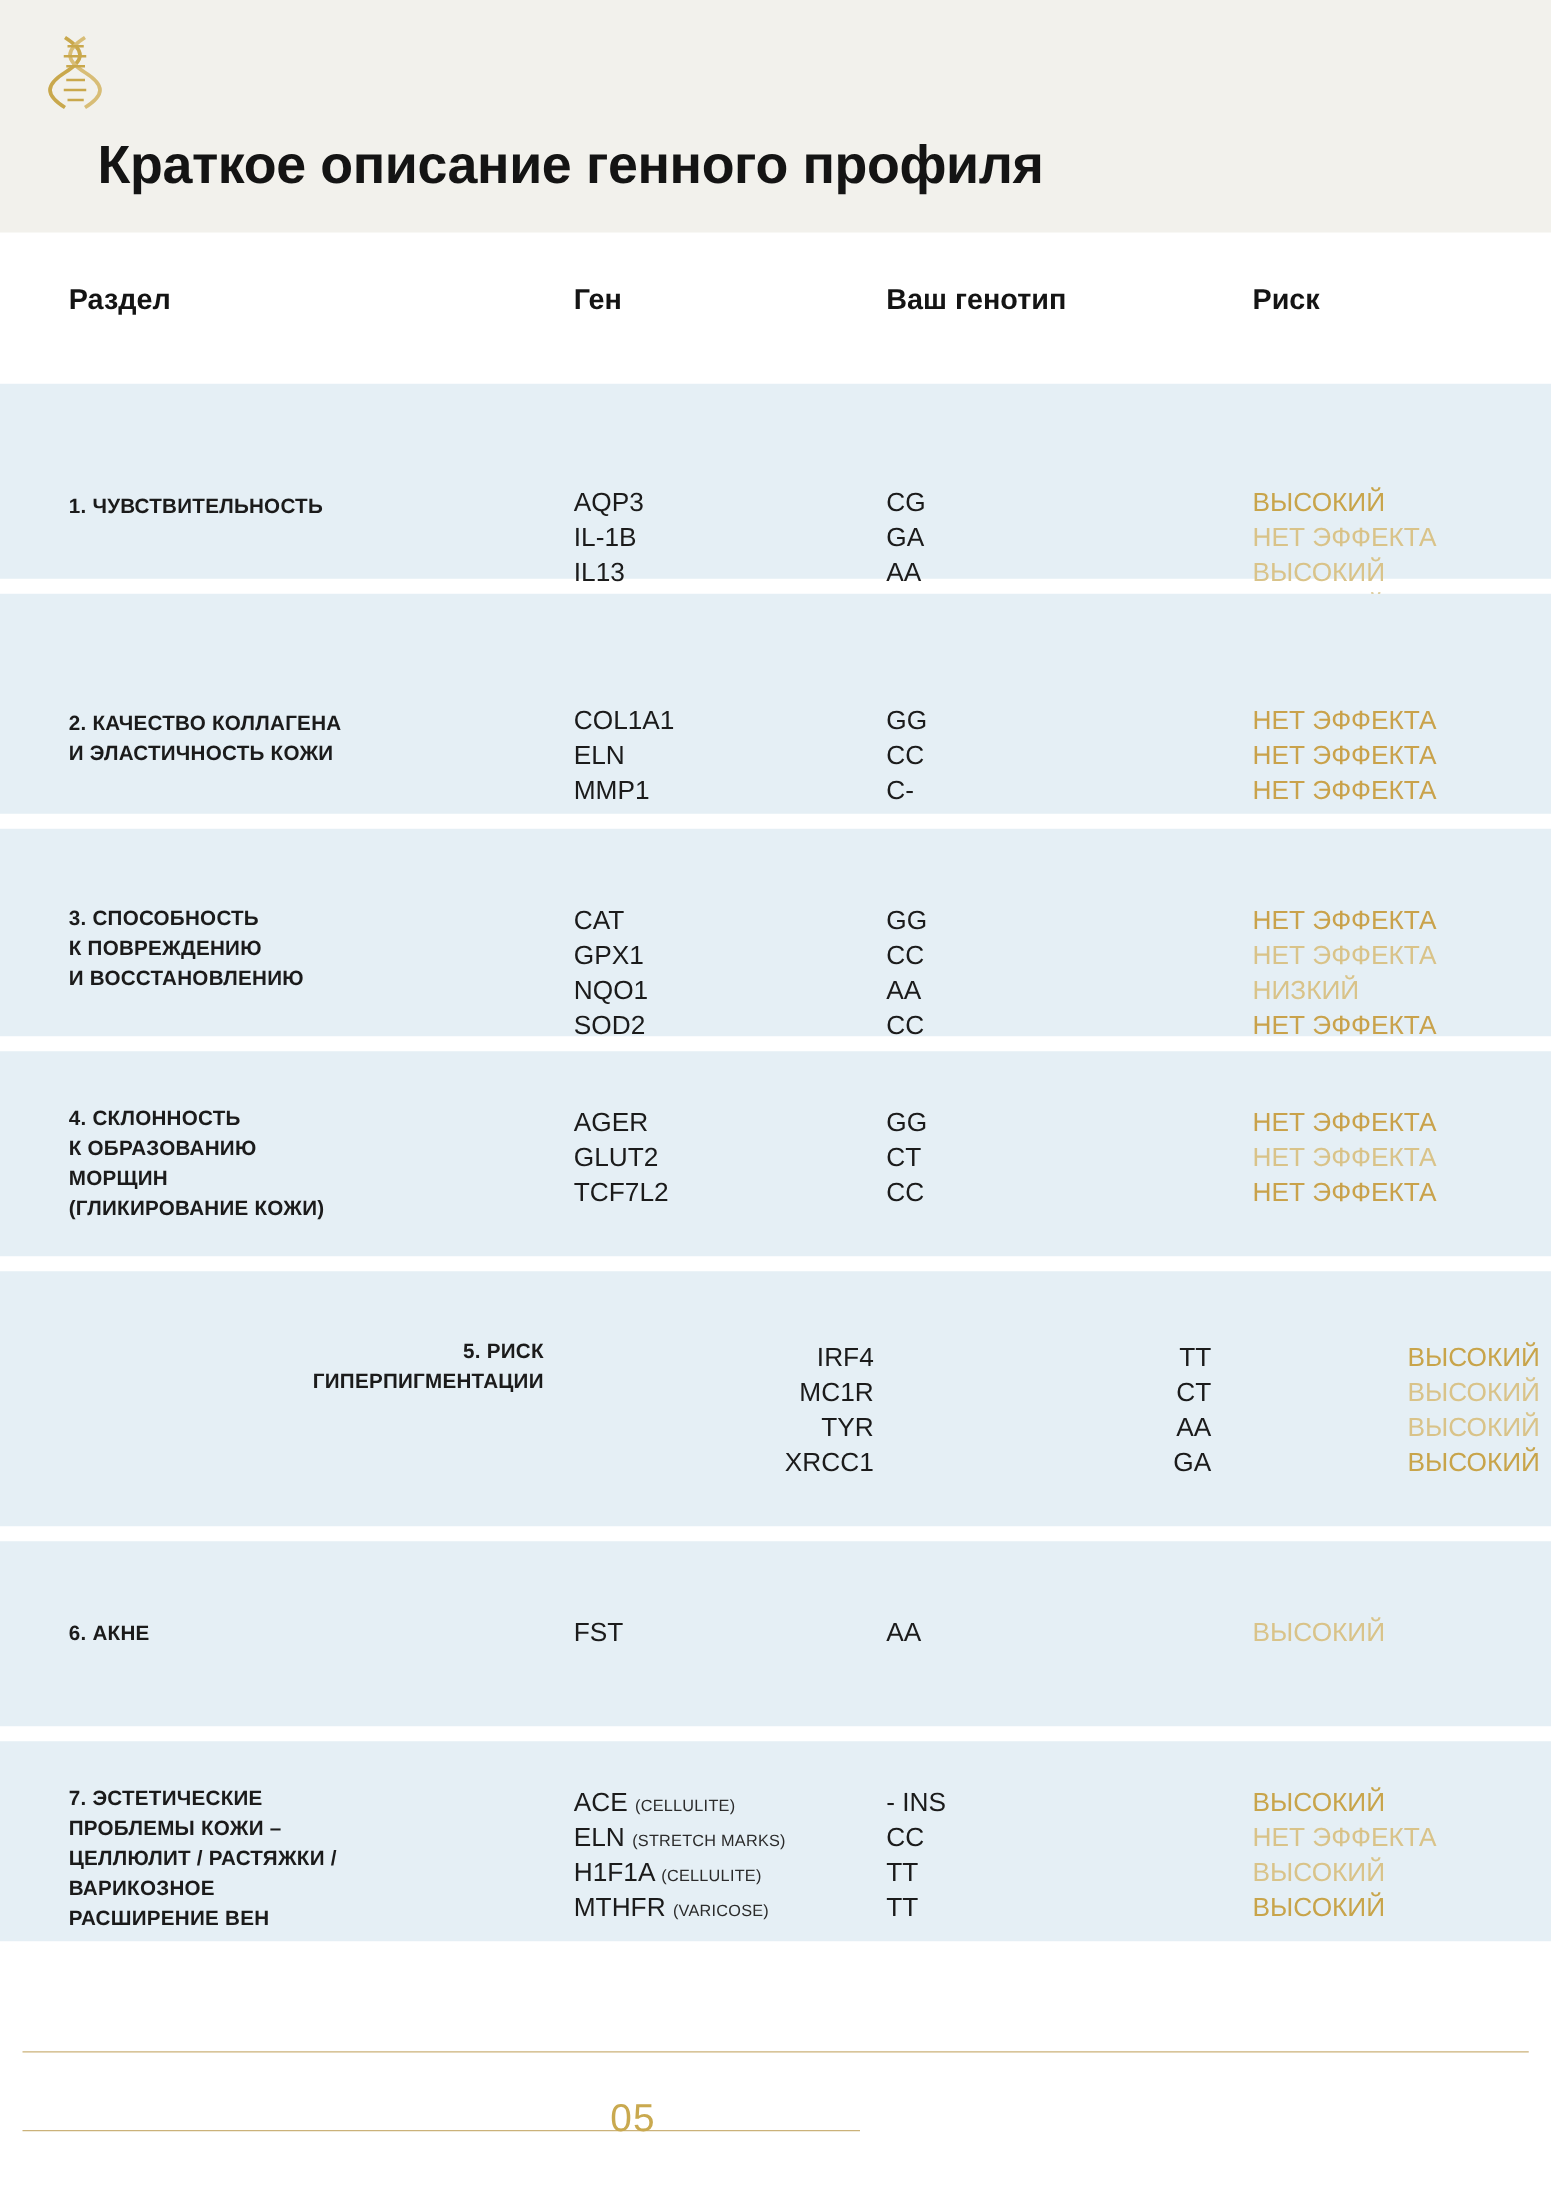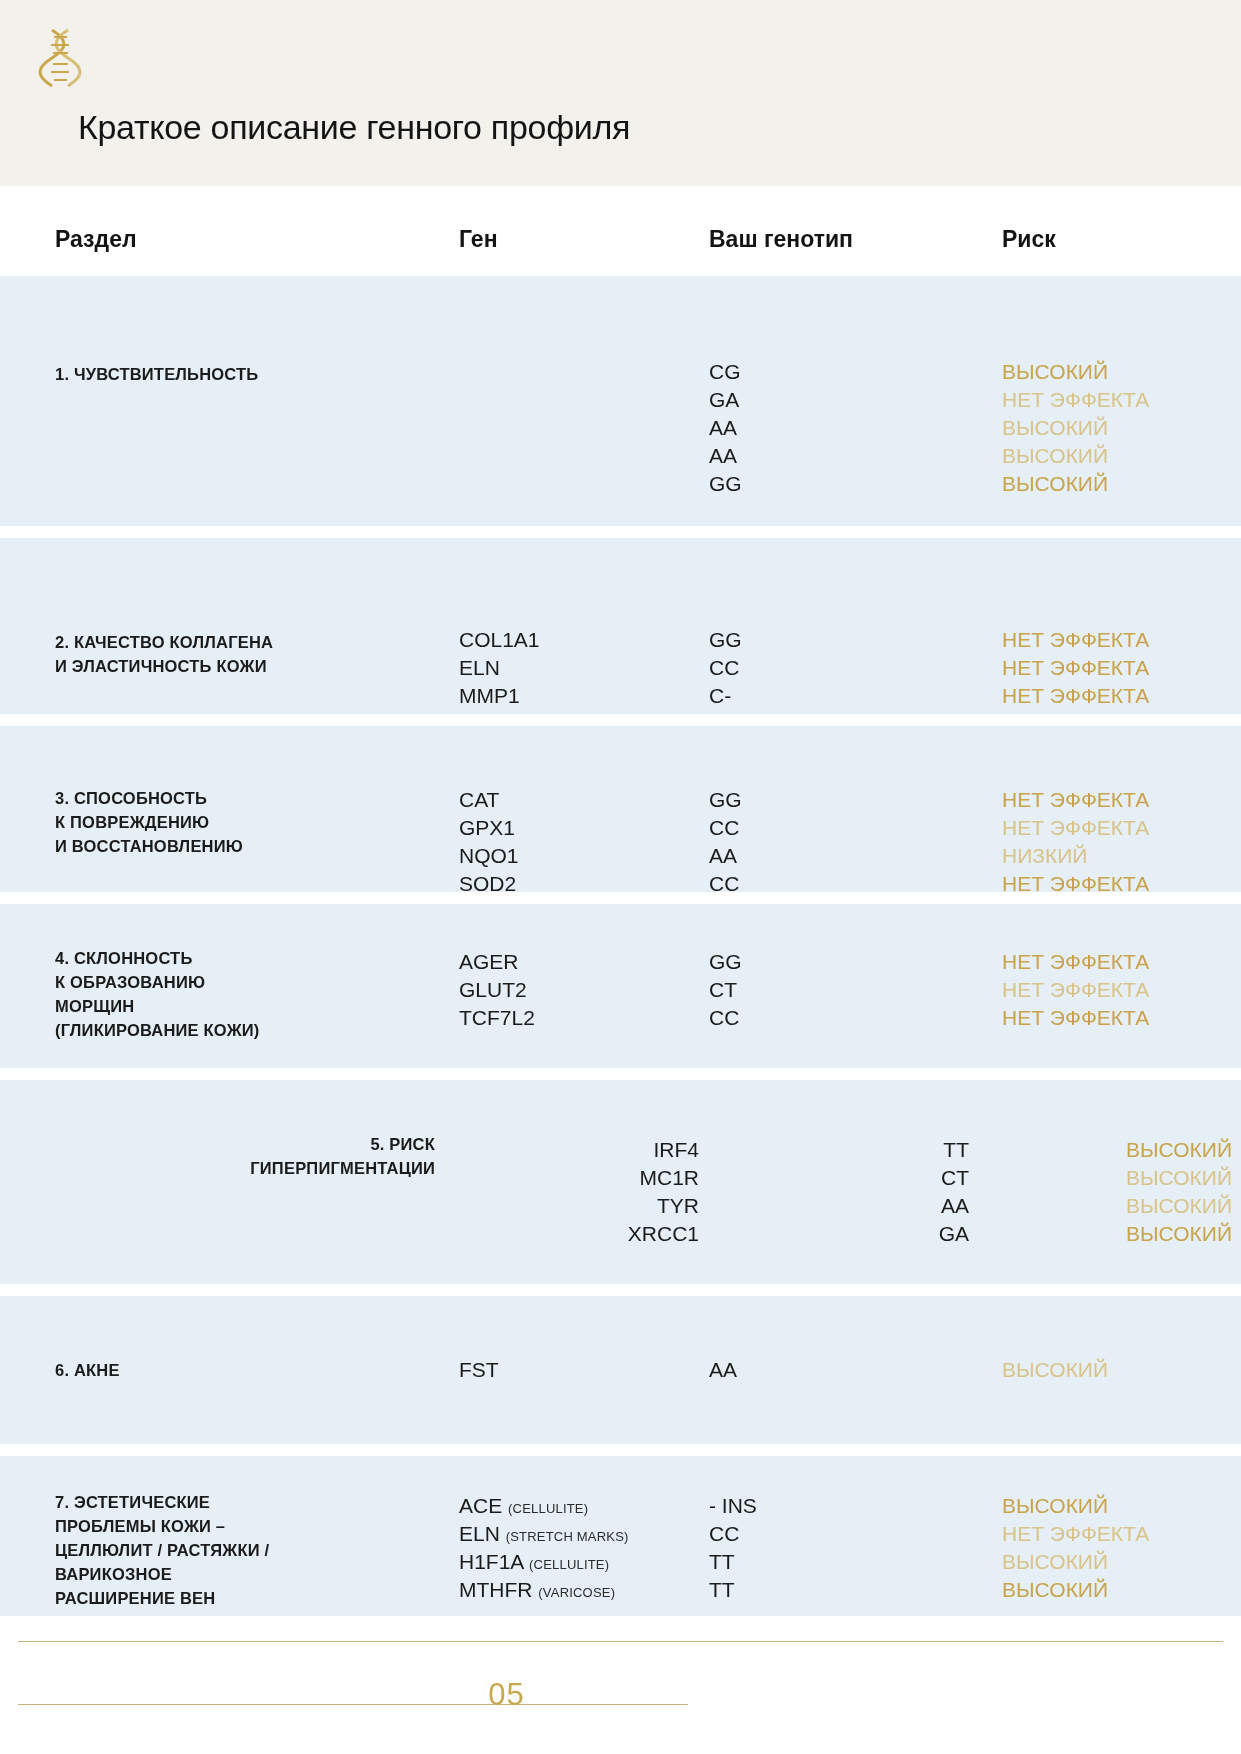--- a/index.html
+++ b/index.html
@@ -34,22 +34,22 @@
     position: absolute;
     left: 38px;
     top: 26px;
     width: 46px;
     height: 64px;
   }
   .page-title {
     position: absolute;
     left: 78px;
     top: 108px;
-    font-size: 34px;
-    font-weight: normal;
+    font-size: 43px;
+    font-weight: bold;
     letter-spacing: -0.3px;
     color: #141414;
     white-space: nowrap;
   }
   
   .table {
     position: absolute;
     left: 0;
     top: 200px;
     width: 1241px;
@@ -108,21 +108,21 @@
   .gene-note {
     font-size: 13px;
     letter-spacing: 0.2px;
     color: #2b2b2b;
   }
   .risk-line { color: #c8a44a; }
   .risk-line.dim { color: #d9c389; }
   .risk-line.mid { color: #c9a24b; }
 
   
-  .r1 { height: 250px; }
+  .r1 { height: 156px; margin-top: 31px; }
   .r1 .section { top: 86px; }
   .r1 .genes, .r1 .genotypes, .r1 .risks { top: 82px; }
 
   .r2 { height: 176px; }
   .r2 .section { top: 92px; }
   .r2 .genes, .r2 .genotypes, .r2 .risks { top: 88px; }
 
   .r3 { height: 166px; }
   .r3 .section { top: 60px; }
   .r3 .genes, .r3 .genotypes, .r3 .risks { top: 60px; }
@@ -189,20 +189,27 @@
 
     <div class="head-row">
       <div class="cell c-section">Раздел</div>
       <div class="cell c-gene">Ген</div>
       <div class="cell c-geno">Ваш генотип</div>
       <div class="cell c-risk">Риск</div>
     </div>
 
     <div class="row r1">
       <div class="section">1. ЧУВСТВИТЕЛЬНОСТЬ</div>
+      <div class="genes">
+        <div class="gene-line"><span>AQP3</span></div>
+        <div class="gene-line"><span>IL-1B</span></div>
+        <div class="gene-line"><span>IL13</span></div>
+        <div class="gene-line"><span>IL6</span></div>
+        <div class="gene-line"><span>TNFa</span></div>
+      </div>
       <div class="genotypes">
         <div class="geno-line">CG</div>
         <div class="geno-line">GA</div>
         <div class="geno-line">AA</div>
         <div class="geno-line">AA</div>
         <div class="geno-line">GG</div>
       </div>
       <div class="risks">
         <div class="risk-line">ВЫСОКИЙ</div>
         <div class="risk-line dim">НЕТ ЭФФЕКТА</div>

